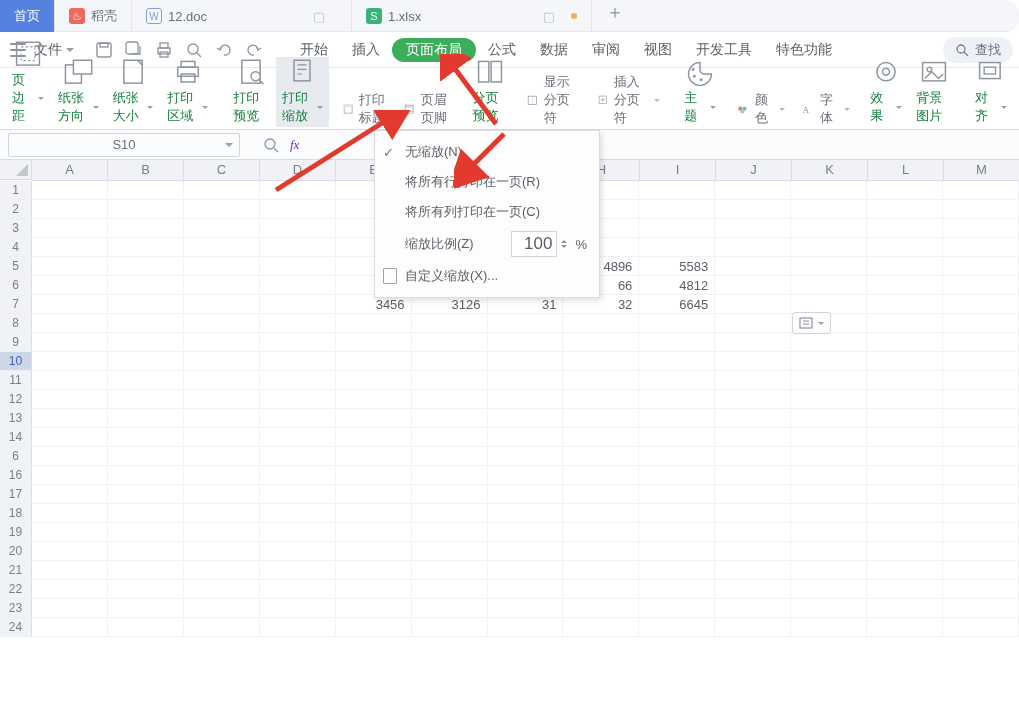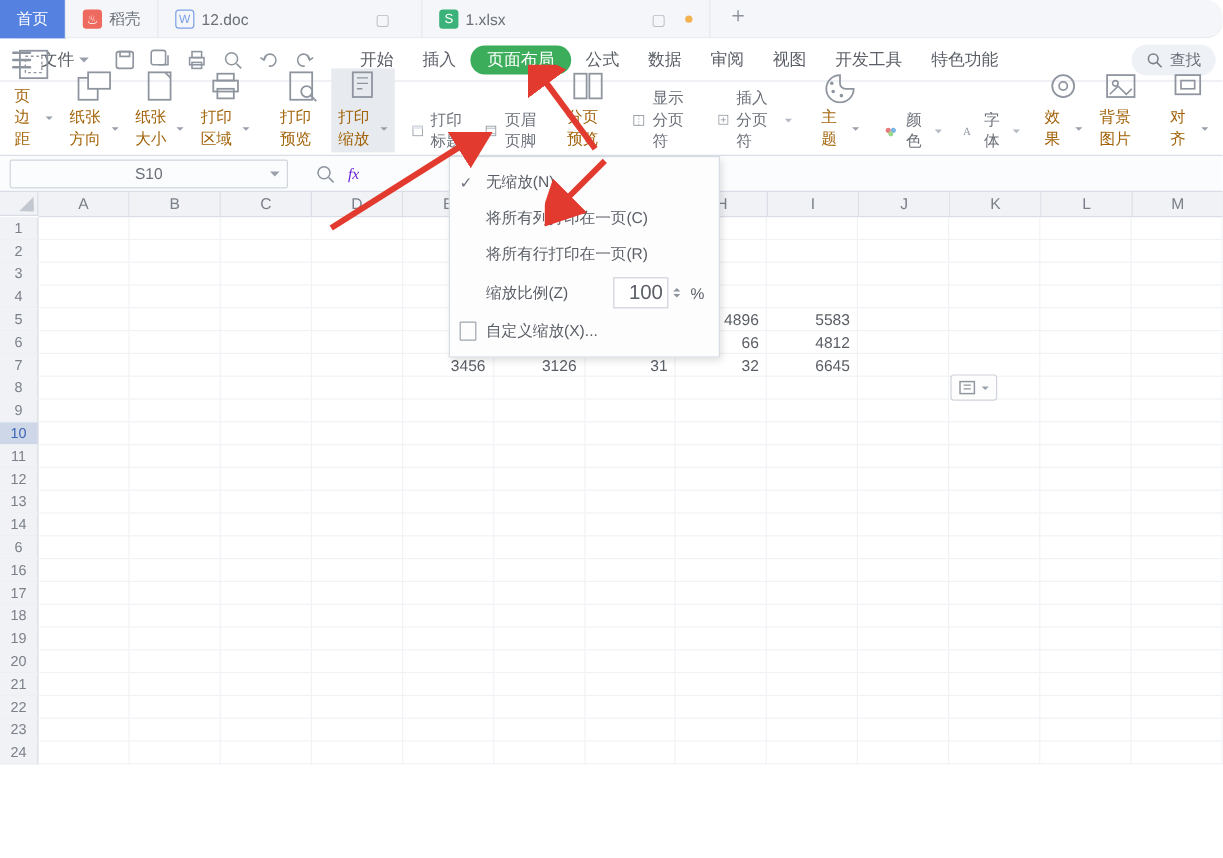--- a/index.html
+++ b/index.html
@@ -55,21 +55,21 @@
     .menu-item.active { background:#3cad5b;color:#fff;border-radius:14px;padding:3px 14px; }
     .find { margin-left:auto;display:flex;align-items:center;gap:6px;background:#eef1f6;border-radius:14px;padding:4px 12px;color:#6a6f78; }
     .find .mag { width:14px;height:14px; }
 
     
     .ribbon {
       display:flex;align-items:flex-end;height:62px;padding:4px 6px 2px;gap:2px;
       border-bottom:1px solid #d9dde5;
     }
     .rbtn { display:flex;flex-direction:column;align-items:center;justify-content:center;gap:4px;
-            padding:2px 6px;color:#a16207; }
+            padding:2px 6px;color:#15803d; }
     .rbtn.sel { background:#e7eaef; }
     .rbtn .ricon { width:32px;height:26px;display:flex;align-items:center;justify-content:center; }
     .rbtn .rtext { font-size:13px;display:flex;align-items:center;gap:3px; }
     .rbtn .rtext.dd:after{content:"";border:3px solid transparent;border-top-color:#9aa0ab;margin-top:3px;}
     .rcol { display:flex;flex-direction:row;gap:4px;justify-content:center; }
     .rrow { display:flex;align-items:center;gap:6px;color:#6a6f78;font-size:13px;padding:0 6px; }
     .rrow .ricon-s { width:18px;height:18px;display:flex;align-items:center;justify-content:center; }
     .rrow.dd:after{content:"";border:3px solid transparent;border-top-color:#b4bac4;margin-top:3px;}
 
     
@@ -803,24 +803,24 @@
     <span style="border:3px solid transparent;border-top-color:#9aa0ab;margin-top:4px"></span>
   </div>
 </div>
 
 <div class="dropdown">
   <div class="dd-item">
     <span class="chk">✓</span>
     <span>无缩放(N)</span>
   </div>
   <div class="dd-item">
+    <span>将所有行打印在一页(R)</span>
+  </div>
+  <div class="dd-item">
     <span>将所有列打印在一页(C)</span>
-  </div>
-  <div class="dd-item">
-    <span>将所有行打印在一页(R)</span>
   </div>
   <div class="dd-row">
     <span>缩放比例(Z)</span>
     <span style="flex:1"></span>
     <input value="100" style="">
     <span class="spin">
         <span class="up"></span>
         <span class="dn"></span>
       </span>
     <span>%</span>

